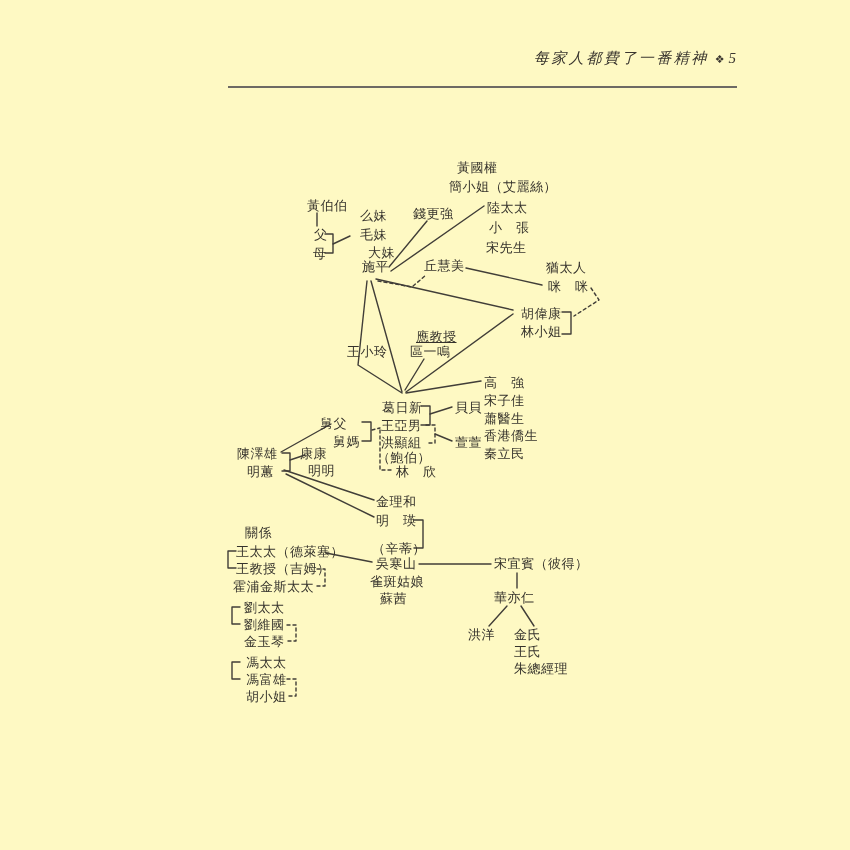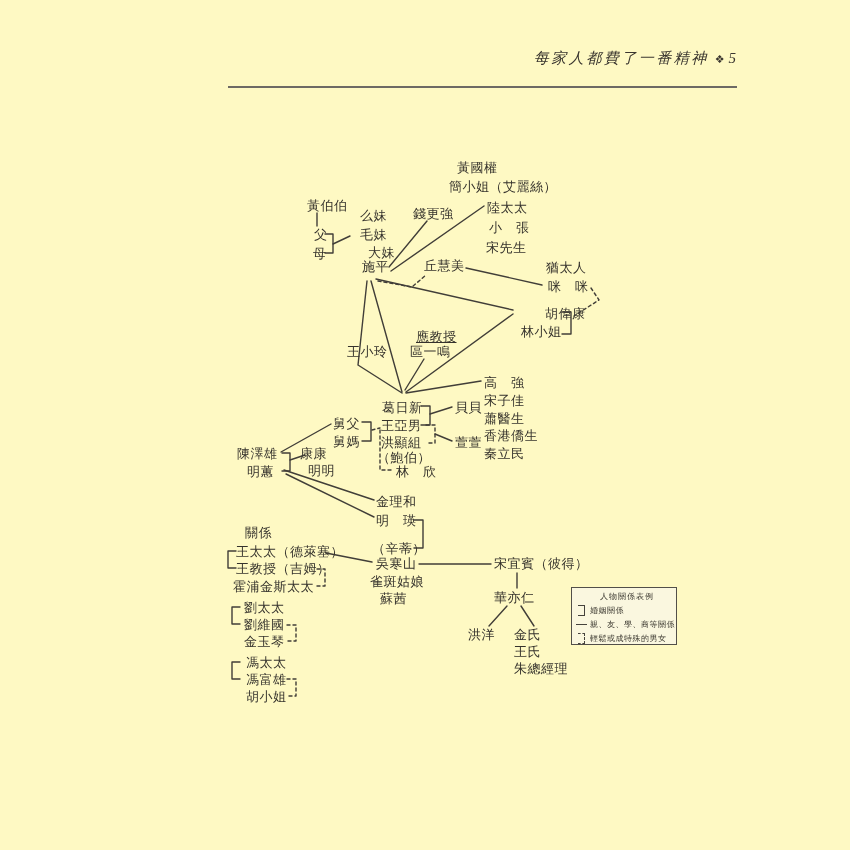--- a/index.html
+++ b/index.html
@@ -86,33 +86,33 @@
       <div class="lbl" style="left: 314px; top: 228px;">父</div>
       <div class="lbl" style="left: 360px; top: 228px;">毛妹</div>
       <div class="lbl" style="left: 489px; top: 221px;">小　張</div>
       <div class="lbl" style="left: 313px; top: 247px;">母</div>
       <div class="lbl" style="left: 368px; top: 246px;">大妹</div>
       <div class="lbl" style="left: 486px; top: 241px;">宋先生</div>
       <div class="lbl" style="left: 362px; top: 260px;">施平</div>
       <div class="lbl" style="left: 424px; top: 259px;">丘慧美</div>
       <div class="lbl" style="left: 546px; top: 261px;">猶太人</div>
       <div class="lbl" style="left: 548px; top: 280px;">咪　咪</div>
-      <div class="lbl" style="left: 545px; top: 307px;">胡偉康</div>
+      <div class="lbl" style="left: 521px; top: 307px;">胡偉康</div>
       <div class="lbl" style="left: 521px; top: 325px;">林小姐</div>
       <div class="lbl" style="left: 416px; top: 330px; text-decoration: underline;">應教授</div>
       <div class="lbl" style="left: 347px; top: 345px;">王小玲</div>
       <div class="lbl" style="left: 410px; top: 345px;">區一鳴</div>
       <div class="lbl" style="left: 484px; top: 376px;">高　強</div>
       <div class="lbl" style="left: 484px; top: 394px;">宋子佳</div>
       <div class="lbl" style="left: 484px; top: 412px;">蕭醫生</div>
       <div class="lbl" style="left: 484px; top: 429px;">香港僑生</div>
       <div class="lbl" style="left: 484px; top: 447px;">秦立民</div>
       <div class="lbl" style="left: 382px; top: 401px;">葛日新</div>
       <div class="lbl" style="left: 455px; top: 401px;">貝貝</div>
-      <div class="lbl" style="left: 333px; top: 417px; text-align: right;">舅父</div>
+      <div class="lbl" style="left: 320px; top: 417px; text-align: right;">舅父</div>
       <div class="lbl" style="left: 381px; top: 419px;">王亞男</div>
       <div class="lbl" style="left: 333px; top: 435px;">舅媽</div>
       <div class="lbl" style="left: 381px; top: 436px;">洪顯組</div>
       <div class="lbl" style="left: 455px; top: 436px;">萱萱</div>
       <div class="lbl" style="left: 377px; top: 451px;">（鮑伯）</div>
       <div class="lbl" style="left: 396px; top: 465px;">林　欣</div>
       <div class="lbl" style="left: 237px; top: 447px;">陳澤雄</div>
       <div class="lbl" style="left: 300px; top: 447px;">康康</div>
       <div class="lbl" style="left: 247px; top: 465px;">明蕙</div>
       <div class="lbl" style="left: 308px; top: 464px;">明明</div>
@@ -133,31 +133,14 @@
       <div class="lbl" style="left: 494px; top: 591px;">華亦仁</div>
       <div class="lbl" style="left: 246px; top: 656px;">馮太太</div>
       <div class="lbl" style="left: 246px; top: 673px;">馮富雄</div>
       <div class="lbl" style="left: 246px; top: 690px;">胡小姐</div>
       <div class="lbl" style="left: 468px; top: 628px;">洪洋</div>
       <div class="lbl" style="left: 514px; top: 628px;">金氏</div>
       <div class="lbl" style="left: 514px; top: 645px;">王氏</div>
       <div class="lbl" style="left: 514px; top: 662px;">朱總經理</div>
     </div>
 
-  <div class="legend-box">
-    <div class="legend-title">人物關係表例</div>
-    <div id="legend-items">
-        <div class="legend-row">
-          <span class="sym bracket-solid"></span>
-          <span class="legend-text">婚姻關係</span>
-        </div>
-        <div class="legend-row">
-          <span class="sym line-solid"></span>
-          <span class="legend-text">親、友、學、商等關係</span>
-        </div>
-        <div class="legend-row">
-          <span class="sym bracket-dashed"></span>
-          <span class="legend-text">輕鬆或成特殊的男女</span>
-        </div>
-      </div>
-  </div>
 
 </div>
 
 </body></html>

